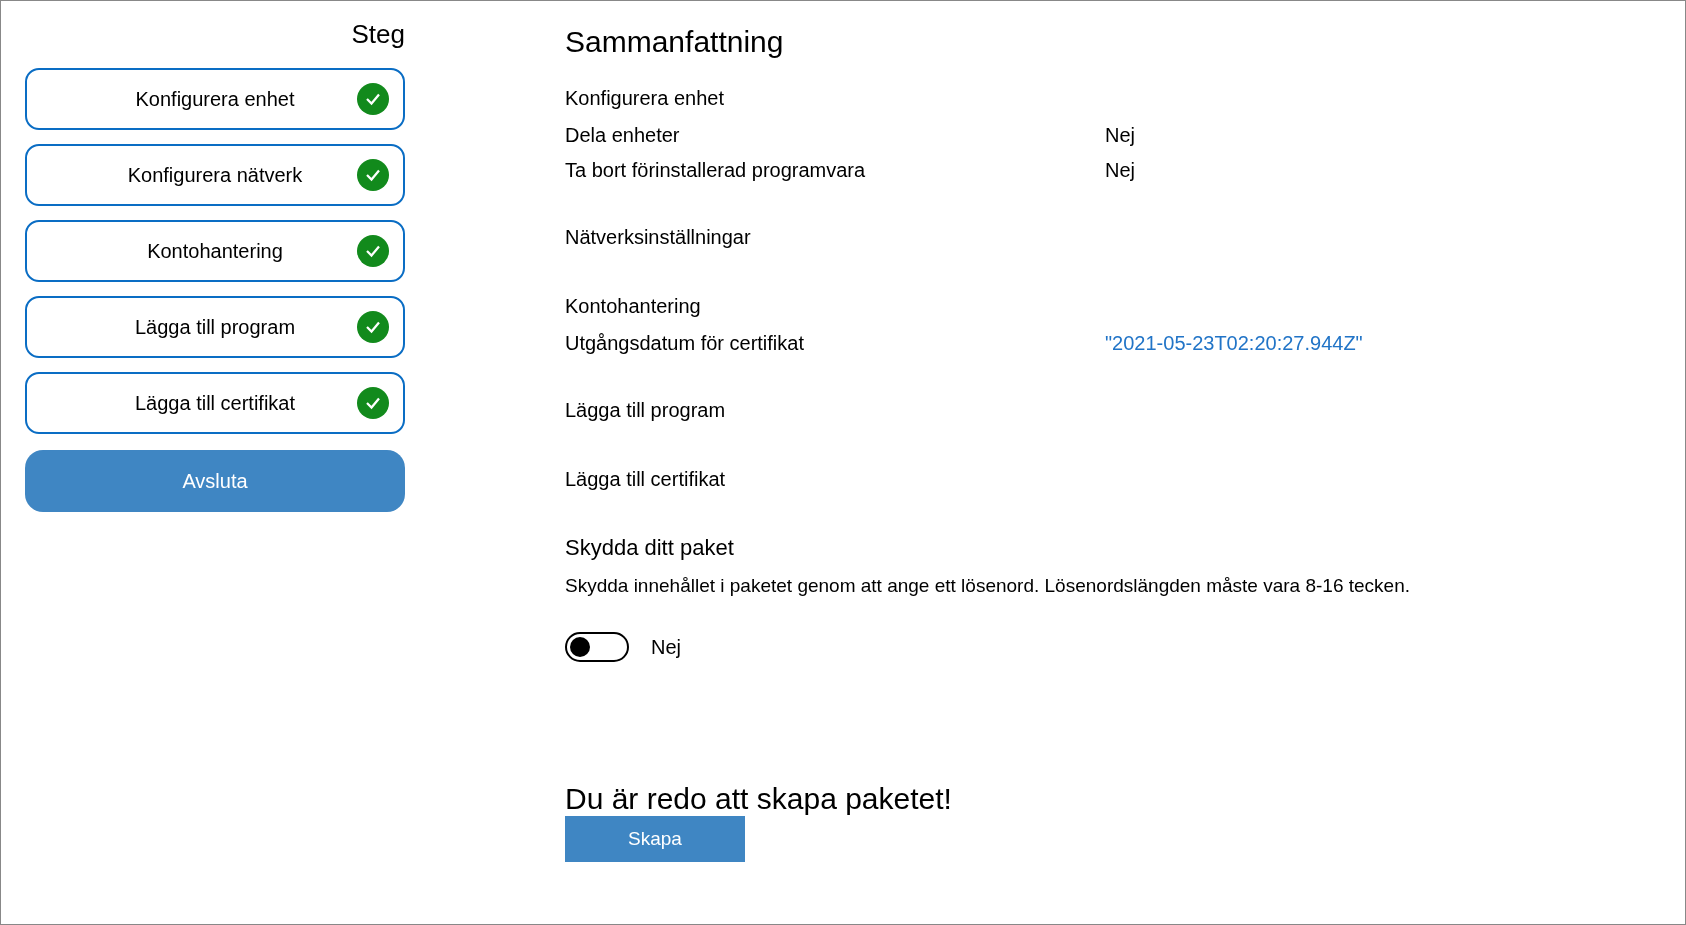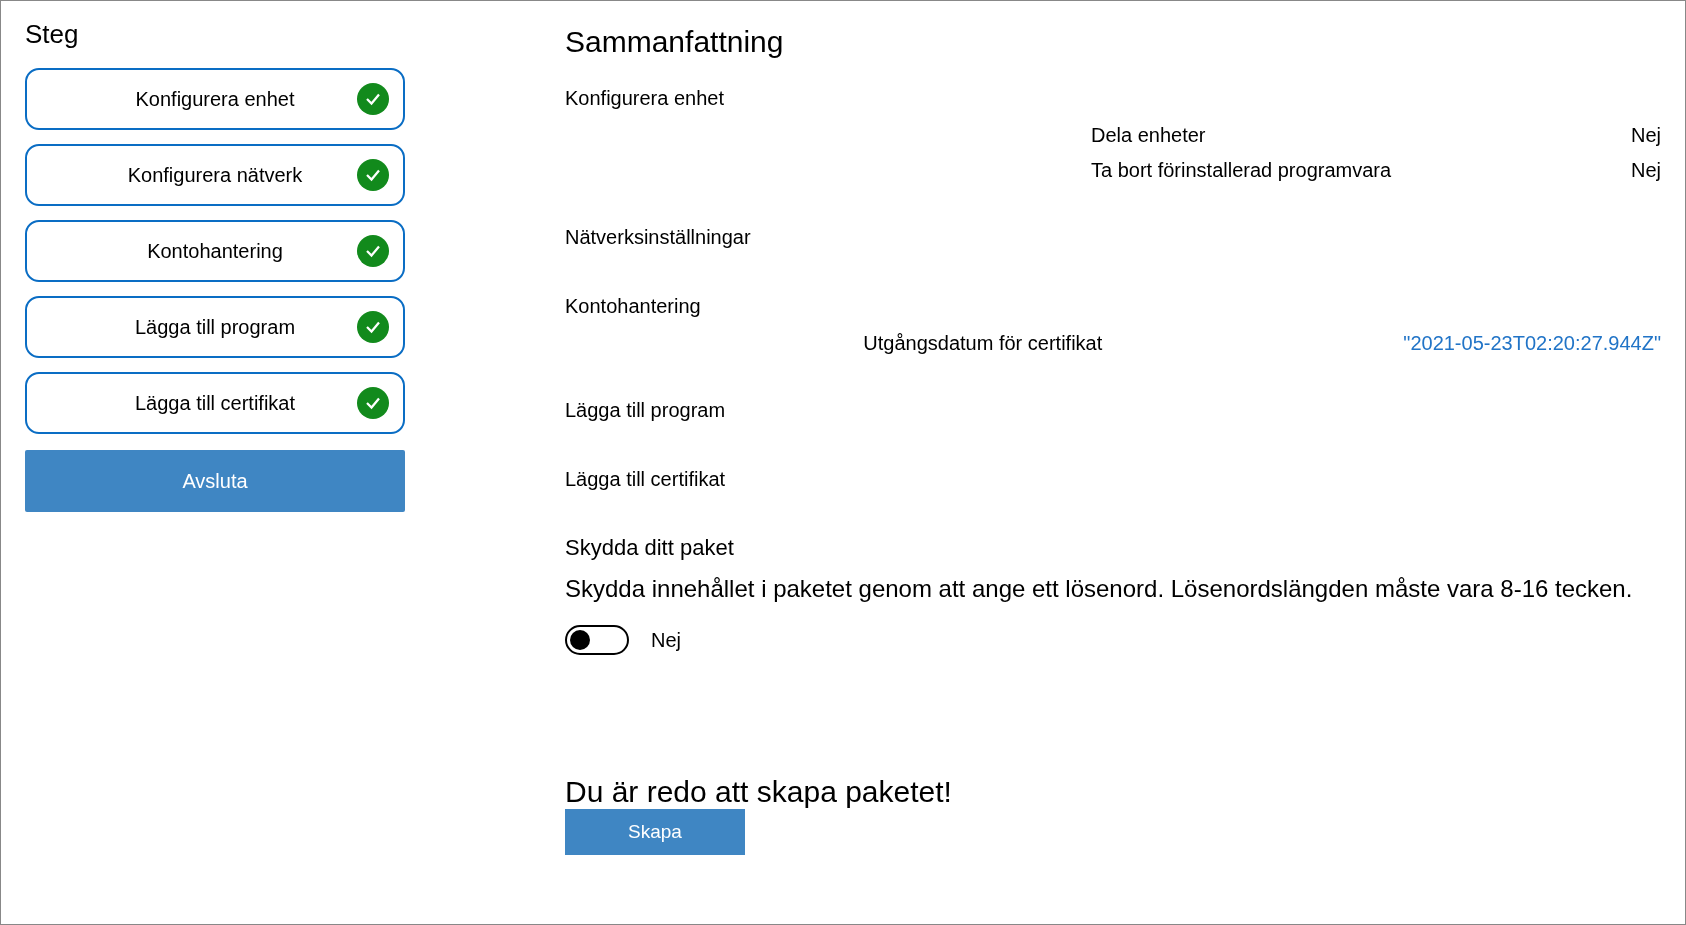--- a/index.html
+++ b/index.html
@@ -9,21 +9,21 @@
       color: #000000;
       font-size: 18px;
       border: 1px solid #888;
       width: 1686px;
       height: 925px;
       padding: 18px 24px;
       display: flex;
       gap: 160px;
     }
     .left-col { width: 380px; flex-shrink: 0; }
-    .left-col h2 { font-size: 26px; font-weight: 400; margin-bottom: 18px; }
+    .left-col h2 { font-size: 26px; font-weight: 400; margin-bottom: 18px; text-align: right; }
     .step-item {
       display: flex;
       align-items: center;
       justify-content: center;
       position: relative;
       border: 2px solid #0a6dc4;
       border-radius: 14px;
       height: 62px;
       margin-bottom: 14px;
       cursor: pointer;
@@ -39,44 +39,43 @@
       border-radius: 50%;
       display: flex;
       align-items: center;
       justify-content: center;
     }
     .step-item .check svg { stroke: #fff; stroke-width: 3; fill: none; }
     .finish-btn {
       background: #3f86c3;
       color: #fff;
       border: none;
-      border-radius: 2px;
+      border-radius: 18px;
       height: 62px;
       width: 100%;
       font-size: 20px;
       cursor: pointer;
       margin-top: 2px;
     }
     .right-col { flex: 1; padding-top: 6px; }
     .right-col h1 { font-size: 30px; font-weight: 400; margin-bottom: 28px; }
     .section-title { font-size: 20px; margin-bottom: 14px; margin-top: 10px; }
     .kv-row {
       display: flex;
       align-items: baseline;
       font-size: 20px;
       margin-bottom: 12px;
-      justify-content: flex-end;
     }
     .kv-row .k { width: 540px; }
     .kv-row .v { }
     .kv-row .v.link { color: #2174c7; }
     .section-spacer { height: 22px; }
     .protect-section { margin-top: 44px; }
     .protect-section h3 { font-size: 22px; font-weight: 400; margin-bottom: 14px; }
-    .protect-section p { font-size: 24px; margin-bottom: 22px; }
+    .protect-section p { font-size: 19px; margin-bottom: 35px; }
     .toggle-row { display: flex; align-items: center; gap: 22px; }
     .toggle {
       width: 64px; height: 30px;
       border: 2px solid #000;
       border-radius: 30px;
       position: relative;
       cursor: pointer;
       background: #fff;
     }
     .toggle .knob {

